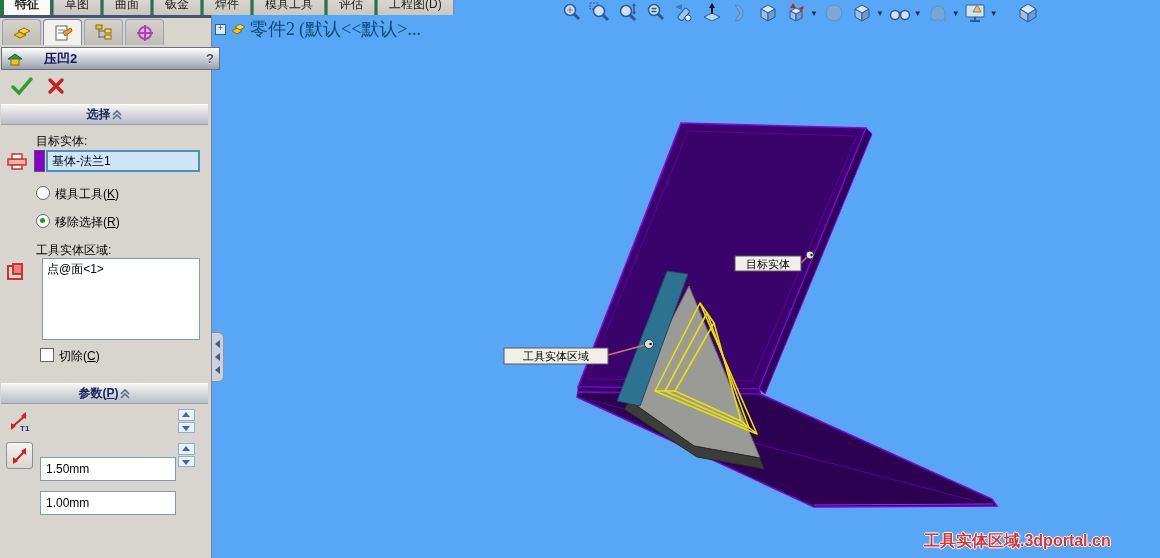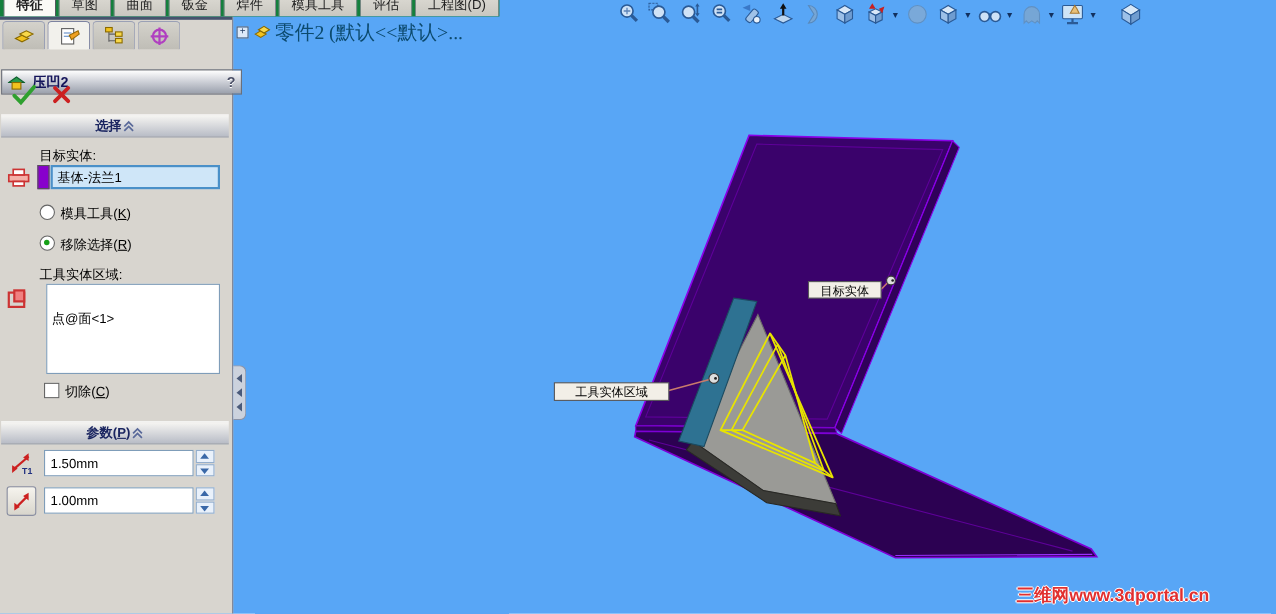--- a/index.html
+++ b/index.html
@@ -16,46 +16,46 @@
   
   #panel{position:absolute;left:0;top:15px;width:211px;height:543px;background:#d8d5cf;
          border-right:1px solid #7a8093;z-index:5;}
   .dark-strip{position:absolute;left:0;top:0;width:100%;height:3px;background:#46536e;}
   .ptabs{position:absolute;left:2px;top:4px;display:flex;gap:2px;}
   .ptab{width:37px;height:25px;border:1px solid #9aa0b5;border-bottom:none;border-radius:4px 4px 0 0;
         background:linear-gradient(#d4d2cb,#bfbdb6);display:flex;align-items:center;justify-content:center;}
   .ptab.active{background:#f2f1ec;border-color:#7d83a0;}
   .pm-header{position:absolute;left:1px;top:32px;width:207px;height:21px;display:flex;align-items:center;
              background:linear-gradient(#ffffff,#c7cad2 55%,#9aa0ac);border:1px solid #6a6f7a;
-             padding:0 5px;gap:6px;margin-top:16px;}
+             padding:0 5px;gap:21px;}
   .pm-title{flex:1;font-size:13px;font-weight:bold;color:#14145a;}
   .pm-help{font-size:13px;font-weight:bold;color:#4a4f66;text-shadow:0 1px 0 #fff;}
   .okrow{position:absolute;left:0;top:56px;width:100%;height:30px;display:flex;align-items:center;
          gap:12px;padding-left:10px;}
   .group-hdr{position:absolute;left:1px;width:207px;height:21px;display:flex;align-items:center;
              justify-content:center;padding:0 7px;box-sizing:border-box;
              background:linear-gradient(#f6f5f2,#b8bcc6);border-top:1px solid #fff;
              border-bottom:1px solid #9aa0ac;font-size:12px;font-weight:bold;color:#1a2560;}
   .lbl{font-size:12px;color:#000;}
   .selbox{position:absolute;left:46px;top:135px;width:154px;height:22px;background:#cfe6f8;
           border:2px solid #4a90c8;display:flex;align-items:center;padding-left:4px;
           font-size:12px;color:#000;box-sizing:border-box;text-align:center;}
   .swatch{position:absolute;left:34px;top:135px;width:11px;height:22px;background:#8800cc;border:1px solid #555;box-sizing:border-box;}
   .radio{width:12px;height:12px;border-radius:50%;border:1px solid #666;background:#fff;
          display:inline-block;position:relative;vertical-align:-2px;margin-right:5px;}
   .radio.sel::after{content:"";position:absolute;left:3px;top:3px;width:5px;height:5px;
          border-radius:50%;background:#17a017;}
   .ukey{text-decoration:underline;}
   .toollist{position:absolute;left:42px;top:243px;width:158px;height:82px;background:#fff;
             border:1px solid #7f9db9;font-size:12px;color:#000;box-sizing:border-box;}
-  .toollist div{padding:2px 4px;margin-top:21px;}
+  .toollist div{padding:2px 4px;}
   .chk{width:12px;height:12px;border:1px solid #666;background:#fff;display:inline-block;
        vertical-align:-2px;margin-right:5px;}
   .pinput{width:136px;height:24px;border:1px solid #7f9db9;font-size:12px;
-          font-family:"Liberation Sans","DejaVu Sans",sans-serif;padding:0 0 0 5px;box-sizing:border-box;}
+          font-family:"Liberation Sans","DejaVu Sans",sans-serif;padding:0 0 0 5px;box-sizing:border-box;margin-top:48px;}
   .spin{position:absolute;width:17px;height:24px;display:flex;flex-direction:column;gap:1px;}
   .spin span{flex:1;background:#e9f1fb;border:1px solid #93aecd;position:relative;}
   .spin span::after{content:"";position:absolute;left:3px;}
   .spin .up::after{top:2px;border-left:4px solid transparent;border-right:4px solid transparent;
                    border-bottom:5px solid #3a68a8;}
   .spin .dn::after{top:3px;border-left:4px solid transparent;border-right:4px solid transparent;
                    border-top:5px solid #3a68a8;}
   .clr-btn{position:absolute;left:6px;top:427px;width:25px;height:25px;background:linear-gradient(#f6f4ee,#d8d5cc);
            border:1px solid #8a8fa2;border-radius:3px;display:flex;align-items:center;justify-content:center;}
   
@@ -392,15 +392,15 @@
       <span class="dn"></span>
     </div>
   </div>
 
   <div id="splitter">
     <i></i>
     <i></i>
     <i></i>
   </div>
 
-  <div id="wm">三维网www.3dportal.cn</div>
+  <div id="wm">工具实体区域.3dportal.cn</div>
 
 </div>
 
 </body></html>

